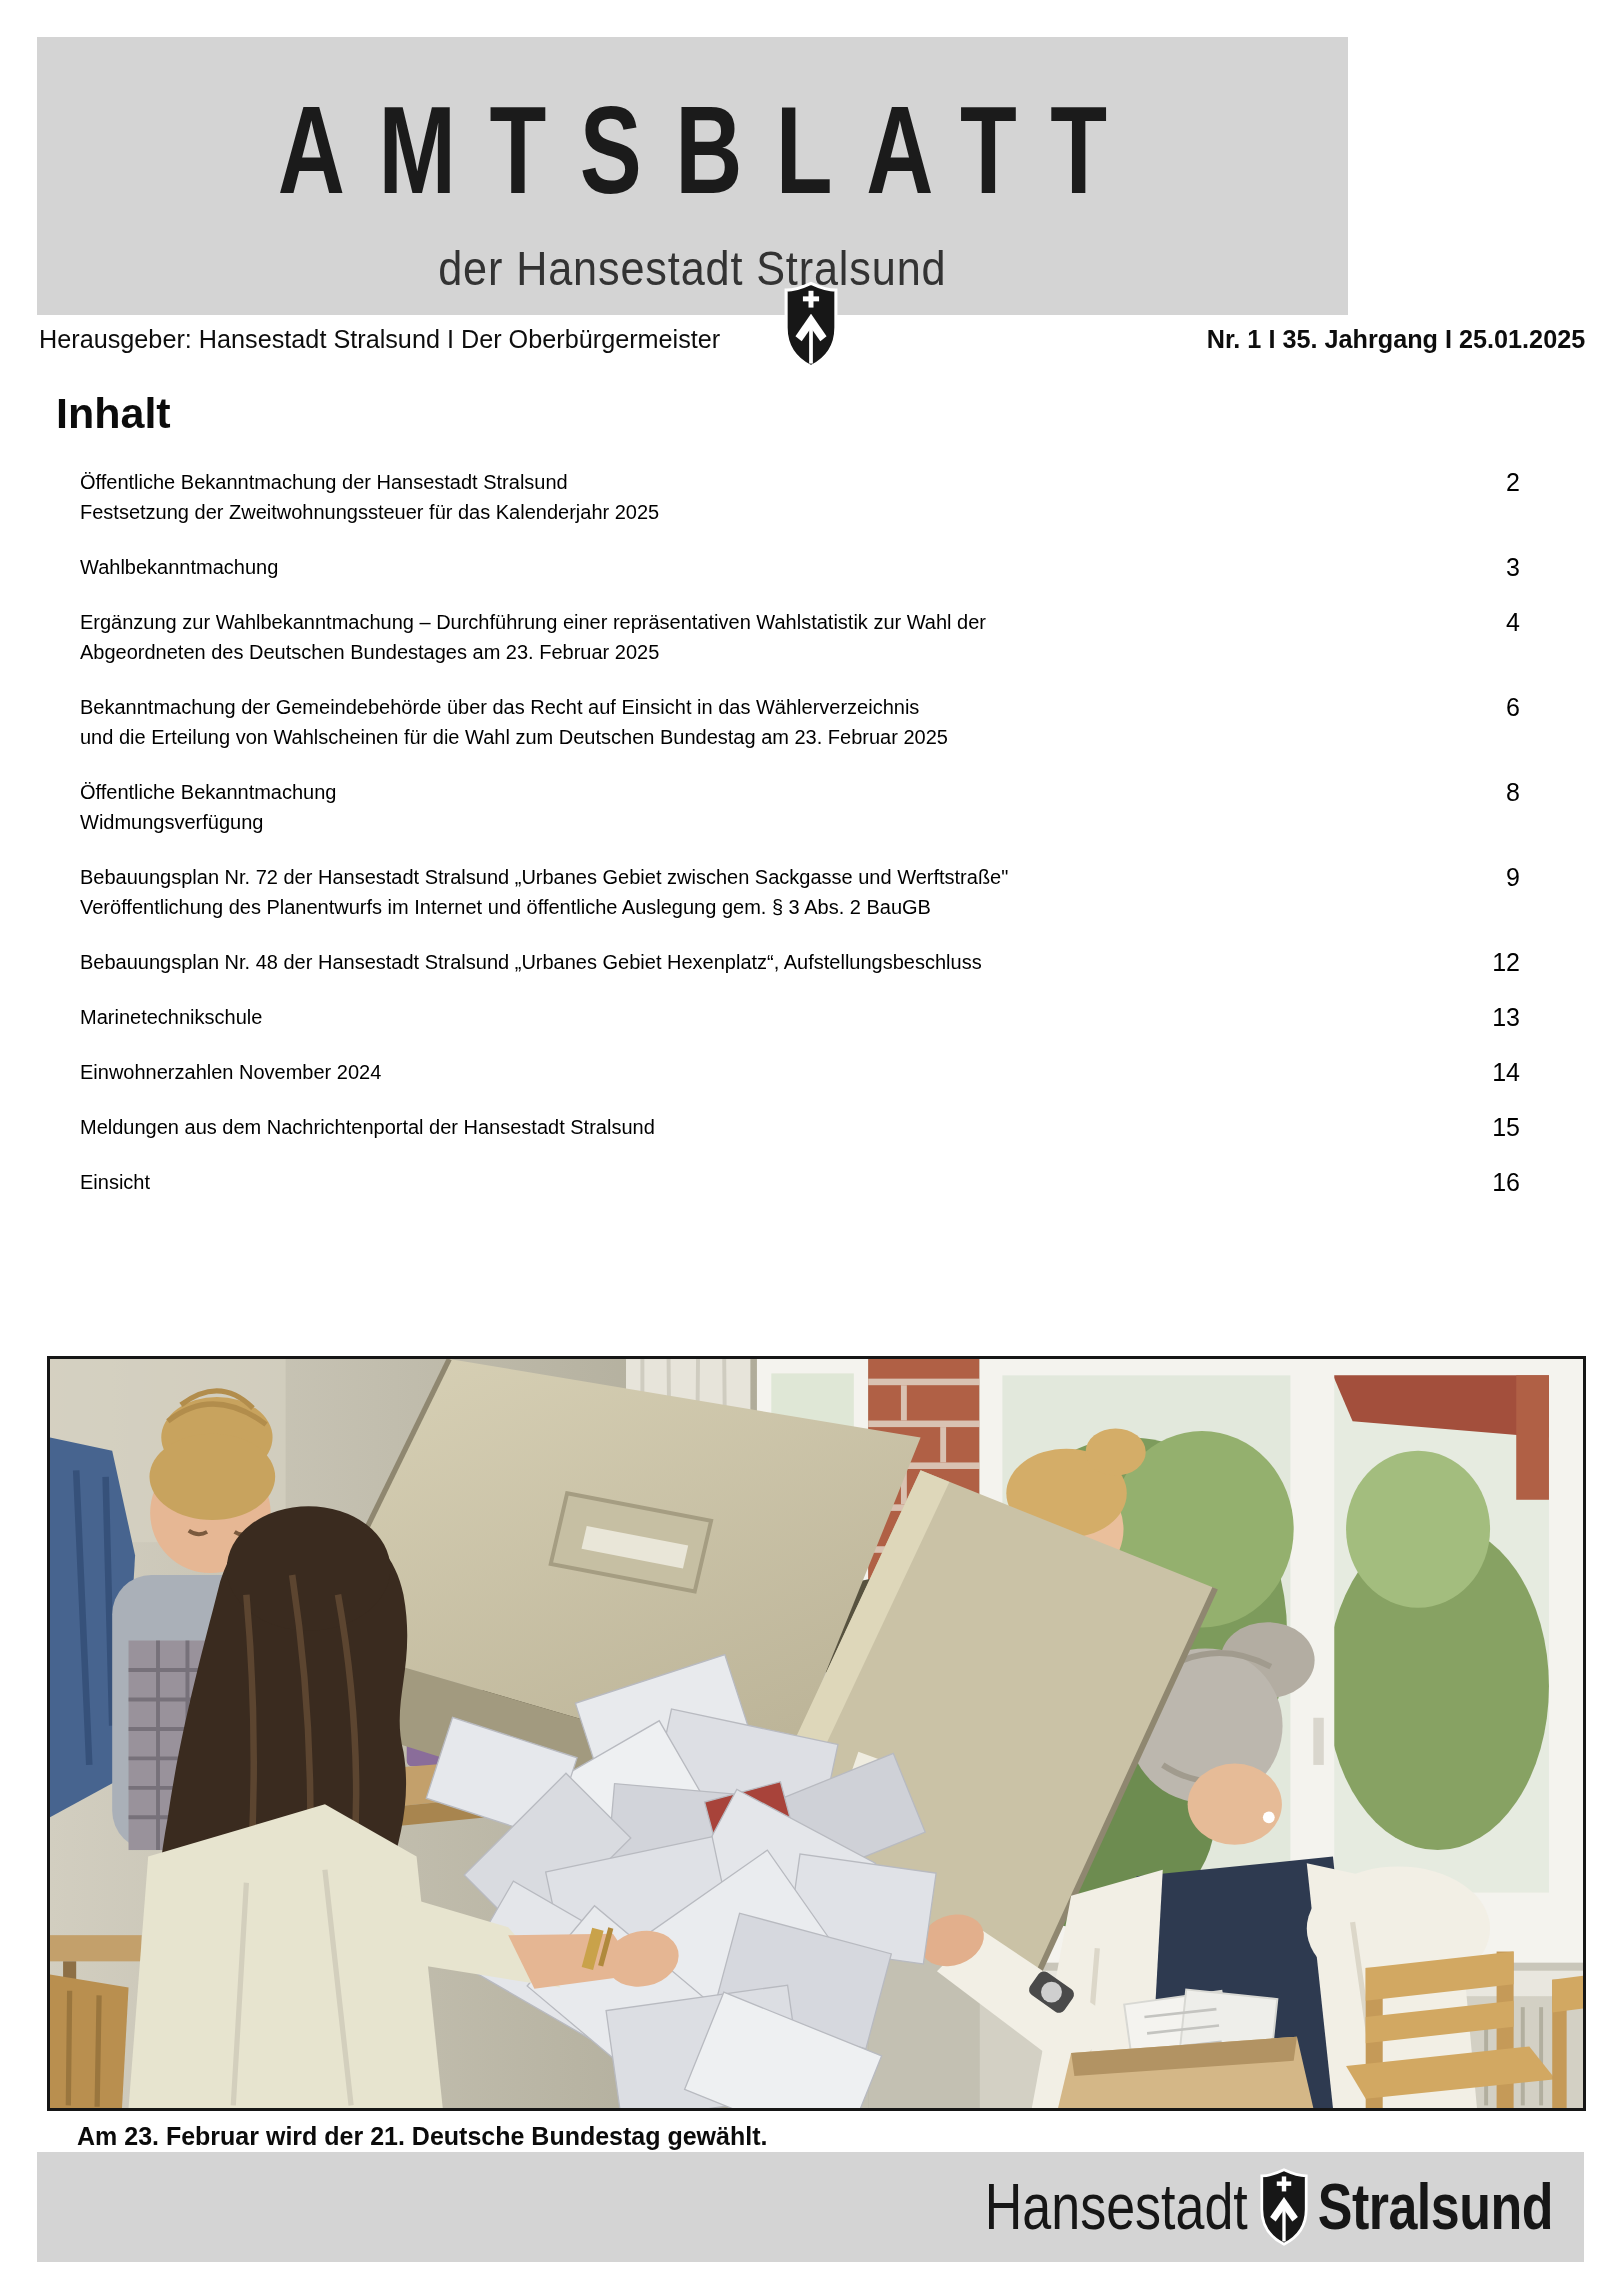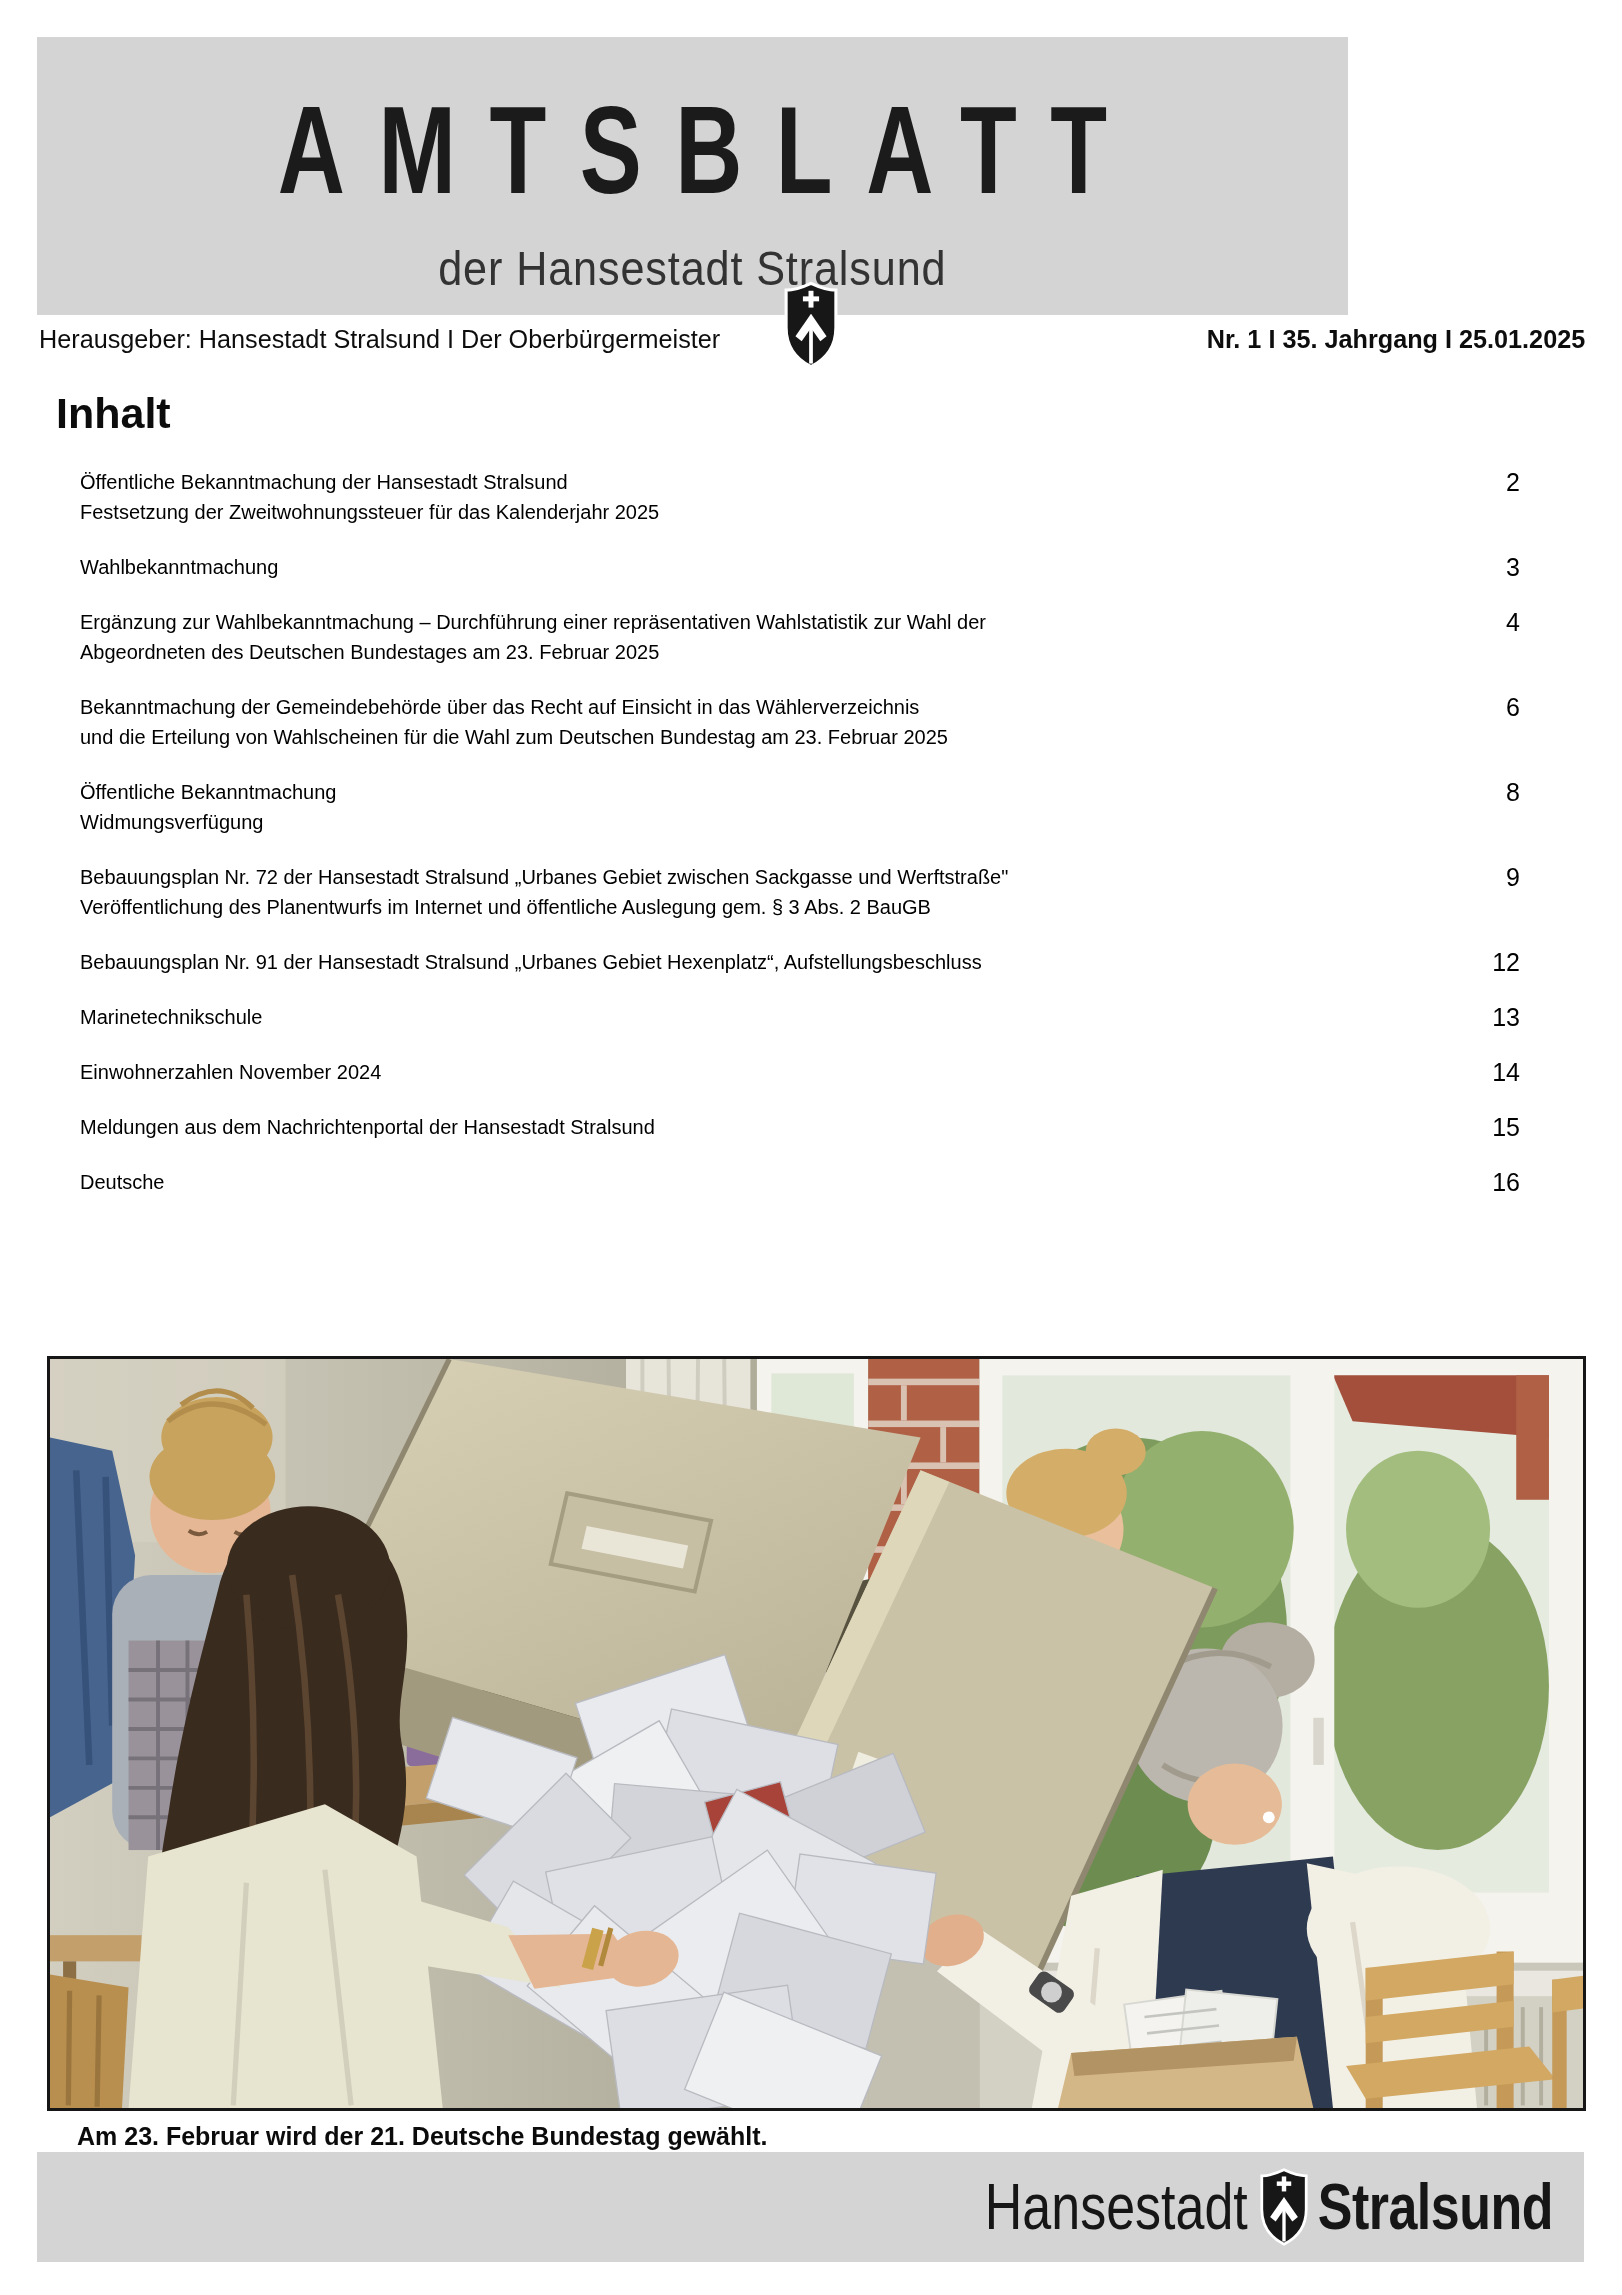--- a/index.html
+++ b/index.html
@@ -135,21 +135,21 @@
       </div>
       <div class="toc-entry">
         <div class="toc-titles">
           <div class="toc-line">Bebauungsplan Nr. 72 der Hansestadt Stralsund „Urbanes Gebiet zwischen Sackgasse und Werftstraße"</div>
           <div class="toc-line">Veröffentlichung des Planentwurfs im Internet und öffentliche Auslegung gem. § 3 Abs. 2 BauGB</div>
         </div>
         <div class="toc-page">9</div>
       </div>
       <div class="toc-entry">
         <div class="toc-titles">
-          <div class="toc-line">Bebauungsplan Nr. 91 der Hansestadt Stralsund „Urbanes Gebiet Hexenplatz“, Aufstellungsbeschluss</div>
+          <div class="toc-line">Bebauungsplan Nr. 48 der Hansestadt Stralsund „Urbanes Gebiet Hexenplatz“, Aufstellungsbeschluss</div>
         </div>
         <div class="toc-page">12</div>
       </div>
       <div class="toc-entry">
         <div class="toc-titles">
           <div class="toc-line">Marinetechnikschule</div>
         </div>
         <div class="toc-page">13</div>
       </div>
       <div class="toc-entry">
@@ -159,21 +159,21 @@
         <div class="toc-page">14</div>
       </div>
       <div class="toc-entry">
         <div class="toc-titles">
           <div class="toc-line">Meldungen aus dem Nachrichtenportal der Hansestadt Stralsund</div>
         </div>
         <div class="toc-page">15</div>
       </div>
       <div class="toc-entry">
         <div class="toc-titles">
-          <div class="toc-line">Deutsche</div>
+          <div class="toc-line">Einsicht</div>
         </div>
         <div class="toc-page">16</div>
       </div>
     </div>
 
   <div class="photo-frame">
     <svg viewBox="0 0 2342 1144" preserveAspectRatio="none">
       <defs>
         <linearGradient id="wallg" x1="0" y1="0" x2="1" y2="0">
           <stop offset="0" stop-color="#d2cec0"></stop>

